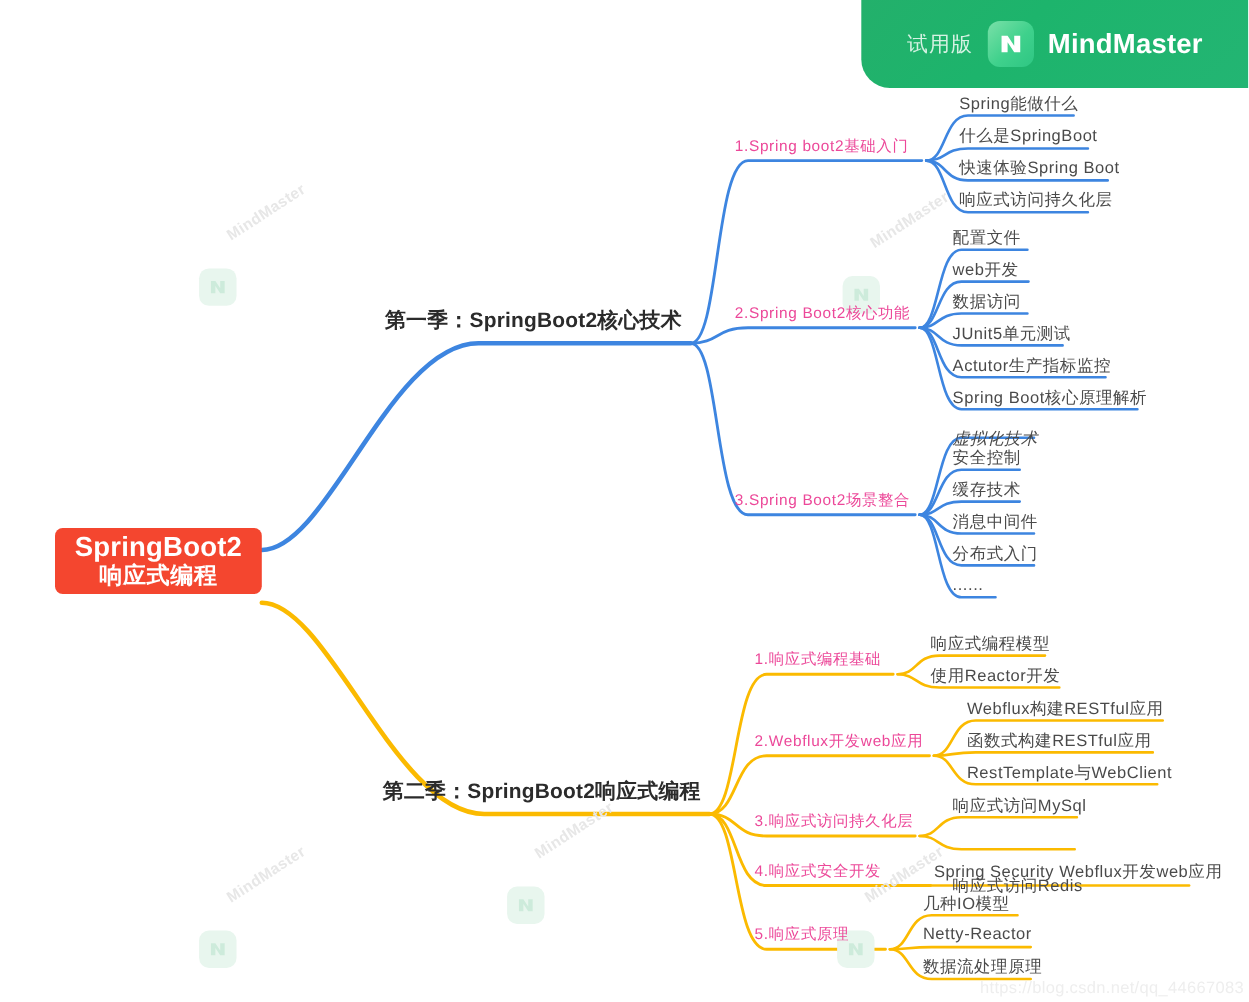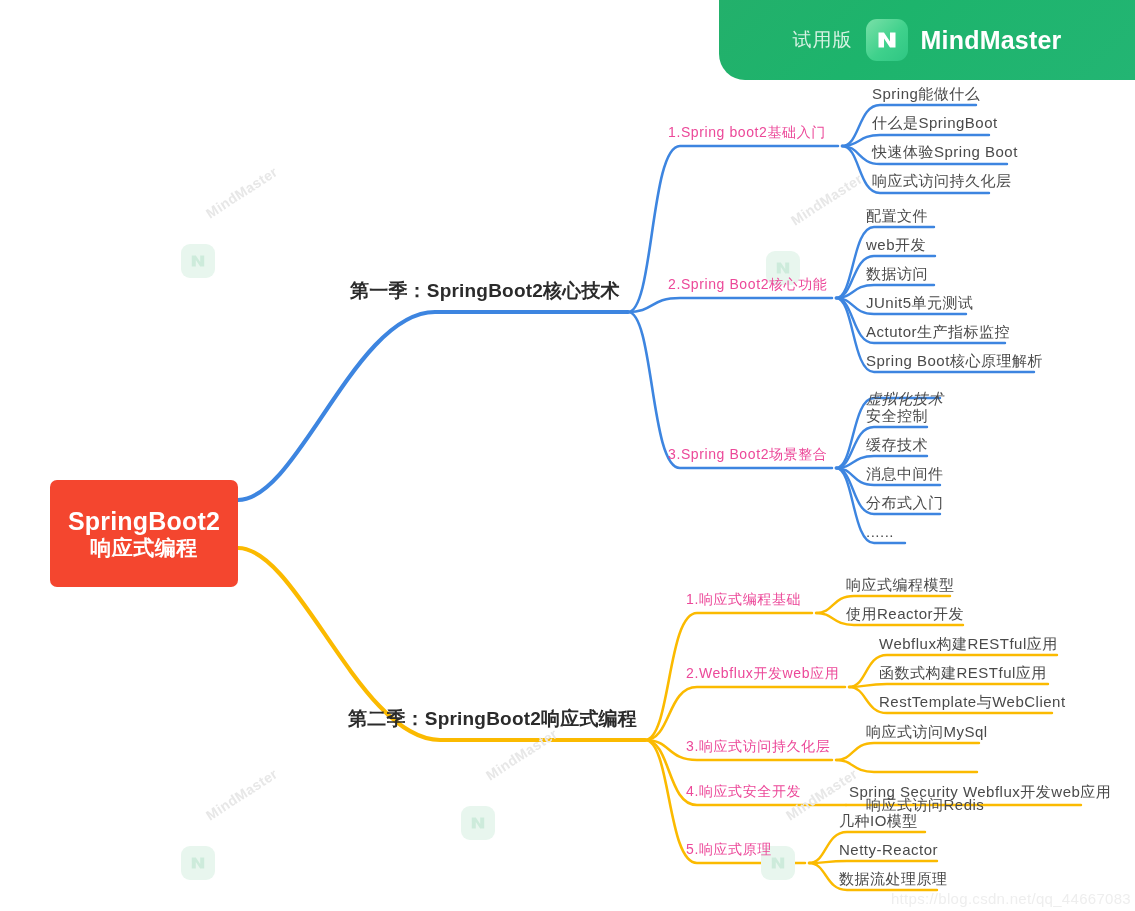--- a/index.html
+++ b/index.html
@@ -15,21 +15,21 @@
     width: 1135px;
     height: 911px;
     background: #ffffff;
     overflow: hidden;
   }
   
   .brand-banner {
     position: absolute;
     top: 0;
     right: 0;
-    width: 416px;
+    width: 352px;
     height: 80px;
     background: linear-gradient(135deg, #23b06b 0%, #1db46c 40%, #23b573 100%);
     border-bottom-left-radius: 26px;
     display: flex;
     align-items: center;
     justify-content: center;
     gap: 13px;
   }
   .brand-trial {
     color: #d6f2e3;
@@ -100,21 +100,21 @@
     top: 0;
     width: 1135px;
     height: 911px;
   }
   
   .root-node {
     position: absolute;
     left: 50px;
     top: 480px;
     width: 188px;
-    height: 107px;
+    height: 60px;
     background: #f4462f;
     border-radius: 7px;
     display: flex;
     flex-direction: column;
     align-items: center;
     justify-content: center;
     color: #ffffff;
     line-height: 1.16;
   }
   .root-line1 { font-size: 25px; font-weight: bold; letter-spacing: 0.2px; }

